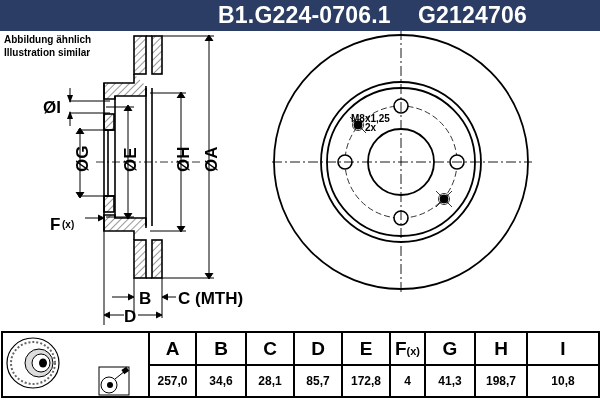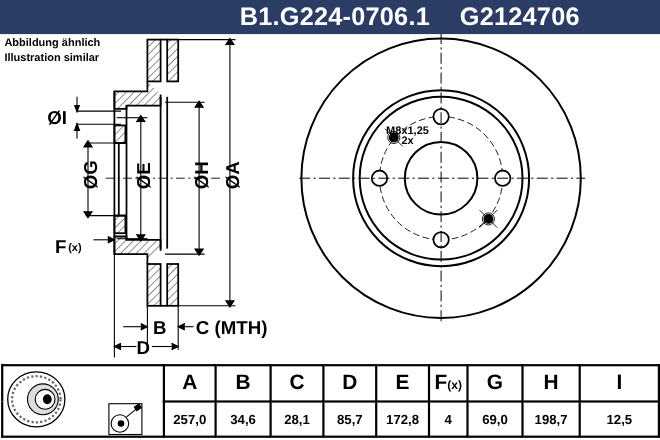--- a/index.html
+++ b/index.html
@@ -198,18 +198,18 @@
     <td>H</td>
     <td>I</td>
   </tr>
   <tr class="val">
     <td>257,0</td>
     <td>34,6</td>
     <td>28,1</td>
     <td>85,7</td>
     <td>172,8</td>
     <td>4</td>
-    <td>69,0</td>
+    <td>41,3</td>
     <td>198,7</td>
-    <td>12,5</td>
+    <td>10,8</td>
   </tr>
 </tbody>
   </table>
 
 </body></html>

